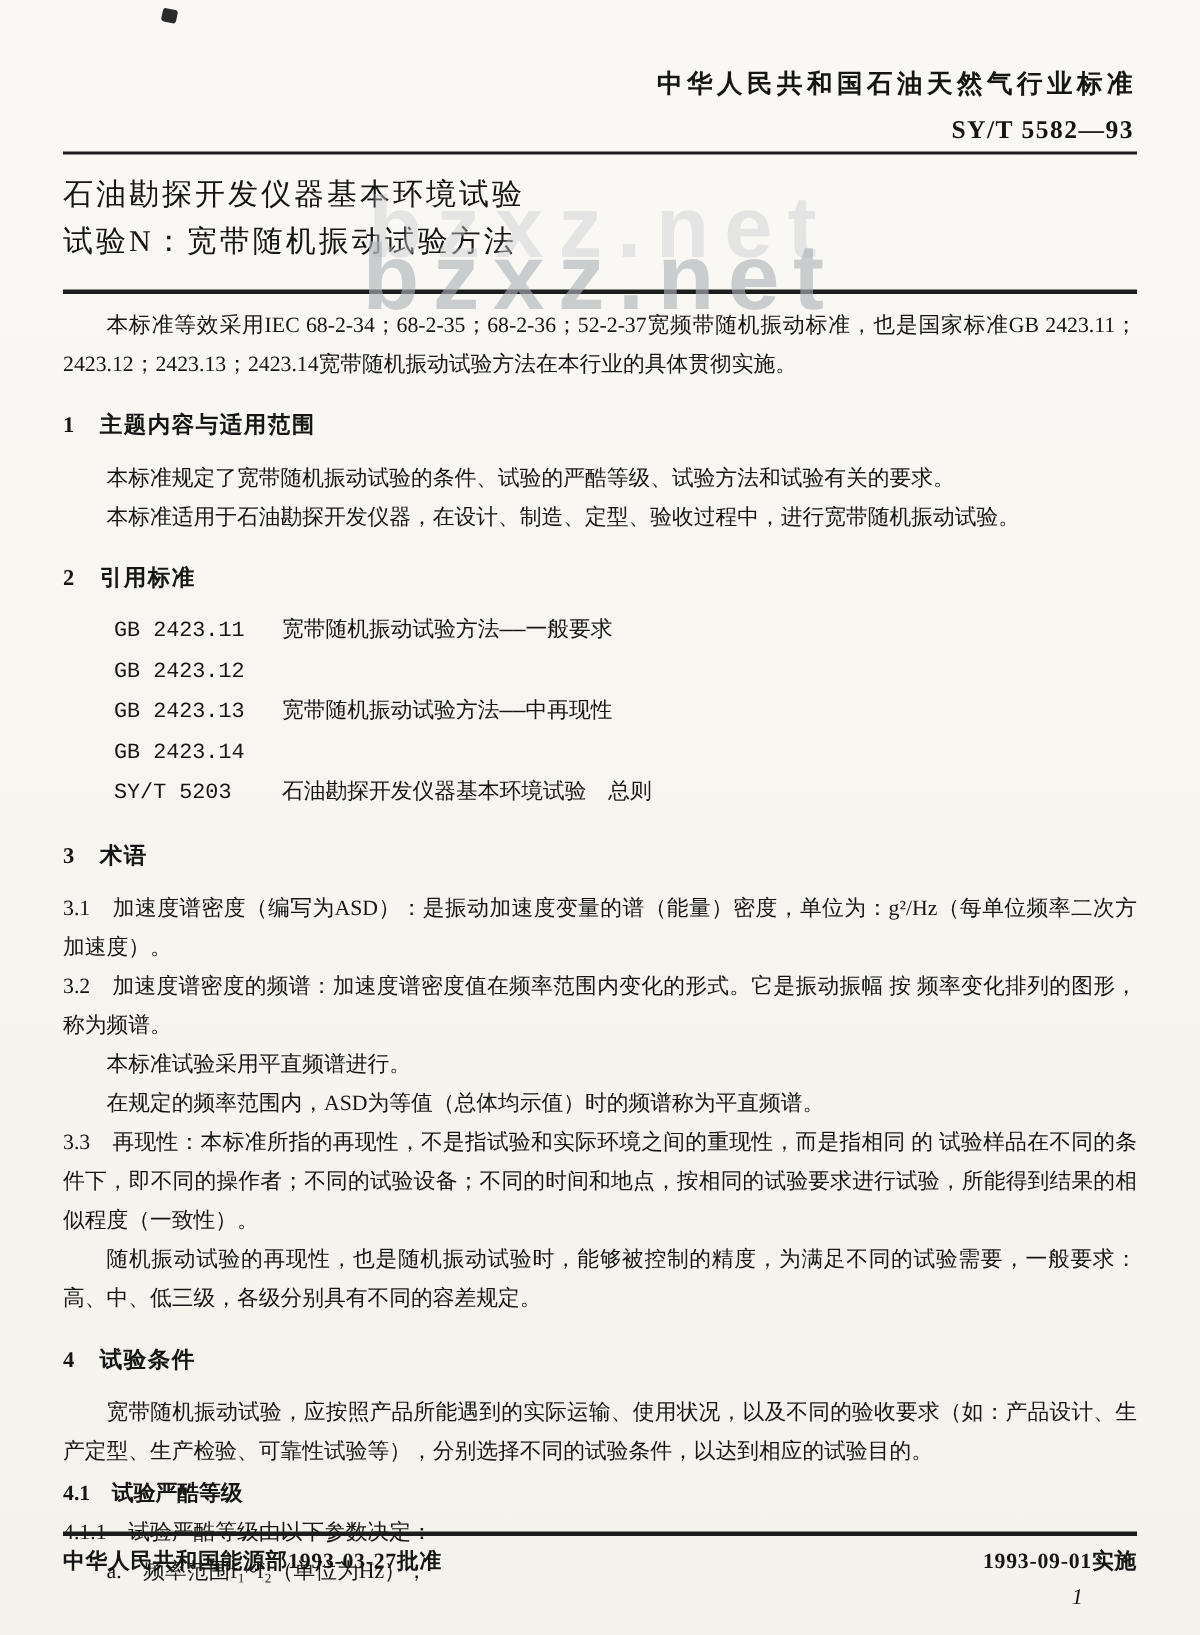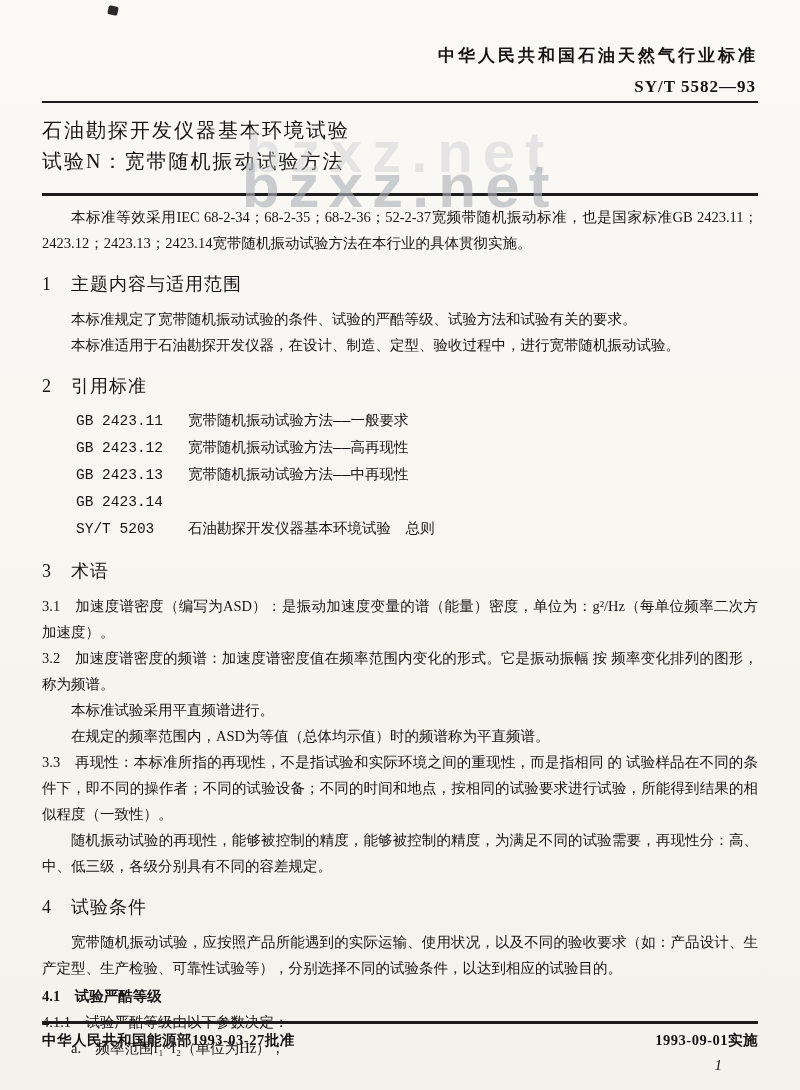--- a/index.html
+++ b/index.html
@@ -66,21 +66,21 @@
   .doc-body {
     margin-top: 8px;
     font-size: 14.5px;
     line-height: 26px;
     text-align: justify;
   }
   .doc-body p { margin: 0; }
   p.indent { text-indent: 2em; }
   p.clause { text-indent: 0; }
   h2.sec {
-    font-size: 18px; font-weight: normal;
+    font-size: 15px; font-weight: bold;
     letter-spacing: 1px;
     margin: 15px 0 9px 0;
     line-height: 26px;
   }
   .refs { padding-left: 34px; font-family: Liberation Mono, monospace; }
   .ref-row { display: flex; line-height: 27px; }
   .ref-code { width: 112px; flex: 0 0 auto; }
   .ref-title { flex: 1; }
   p.bold-sub { font-weight: bold; margin-top: 2px; }
   p.list-a { padding-left: 2em; }
@@ -128,42 +128,41 @@
     <p class="indent">本标准适用于石油勘探开发仪器，在设计、制造、定型、验收过程中，进行宽带随机振动试验。</p>
 
     <h2 class="sec">2　引用标准</h2>
     <div class="refs">
       <div class="ref-row">
         <span class="ref-code">GB 2423.11</span>
         <span class="ref-title">宽带随机振动试验方法——一般要求</span>
       </div>
       <div class="ref-row">
         <span class="ref-code">GB 2423.12</span>
-        <span class="ref-title">宽带随机振动试验方法——高再现性</span>
       </div>
       <div class="ref-row">
         <span class="ref-code">GB 2423.13</span>
         <span class="ref-title">宽带随机振动试验方法——中再现性</span>
       </div>
       <div class="ref-row">
         <span class="ref-code">GB 2423.14</span>
       </div>
       <div class="ref-row">
         <span class="ref-code">SY/T 5203</span>
         <span class="ref-title">石油勘探开发仪器基本环境试验　总则</span>
       </div>
     </div>
 
     <h2 class="sec">3　术语</h2>
     <p class="clause">3.1　加速度谱密度（编写为ASD）：是振动加速度变量的谱（能量）密度，单位为：g²/Hz（每单位频率二次方加速度）。</p>
     <p class="clause">3.2　加速度谱密度的频谱：加速度谱密度值在频率范围内变化的形式。它是振动振幅 按 频率变化排列的图形，称为频谱。</p>
     <p class="indent">本标准试验采用平直频谱进行。</p>
     <p class="indent">在规定的频率范围内，ASD为等值（总体均示值）时的频谱称为平直频谱。</p>
     <p class="clause">3.3　再现性：本标准所指的再现性，不是指试验和实际环境之间的重现性，而是指相同 的 试验样品在不同的条件下，即不同的操作者；不同的试验设备；不同的时间和地点，按相同的试验要求进行试验，所能得到结果的相似程度（一致性）。</p>
-    <p class="indent">随机振动试验的再现性，能够被控制的精度，能够被控制的精度，为满足不同的试验需要，再现性分：高、中、低三级，各级分别具有不同的容差规定。</p>
+    <p class="indent">随机振动试验的再现性，也是随机振动试验时，能够被控制的精度，为满足不同的试验需要，一般要求：高、中、低三级，各级分别具有不同的容差规定。</p>
 
     <h2 class="sec">4　试验条件</h2>
     <p class="indent">宽带随机振动试验，应按照产品所能遇到的实际运输、使用状况，以及不同的验收要求（如：产品设计、生产定型、生产检验、可靠性试验等），分别选择不同的试验条件，以达到相应的试验目的。</p>
     <p class="clause bold-sub">4.1　试验严酷等级</p>
     <p class="clause">4.1.1　试验严酷等级由以下参数决定：</p>
     <p class="list-a">a.　频率范围f₁~f₂（单位为Hz）；</p>
 
   </div>
 
   <div class="footer">

